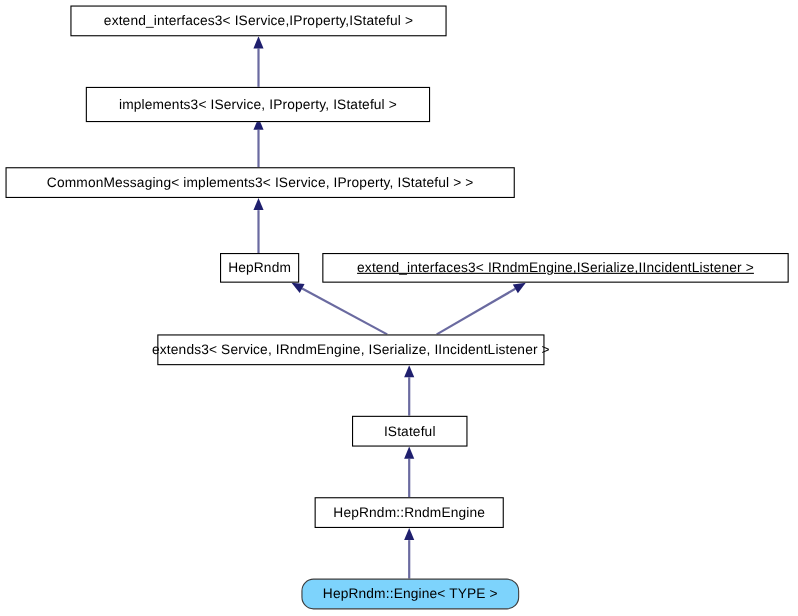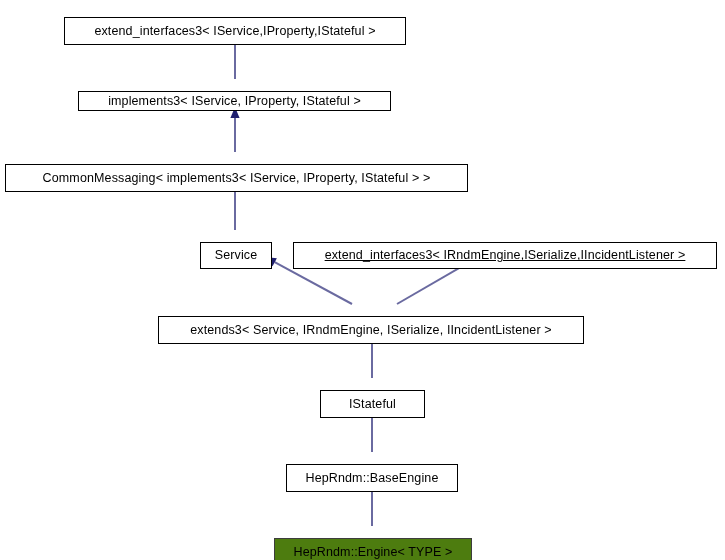--- a/index.html
+++ b/index.html
@@ -32,25 +32,25 @@
     background: #ffffff;
     color: #000000;
     font-size: 12.5px;
     line-height: 1;
     display: flex;
     align-items: center;
     justify-content: center;
     white-space: nowrap;
     letter-spacing: 0.01em;
     z-index: 2;
-    margin-top: 12px;
   }
   .node.highlight {
-    background: #4d7c0f;
+    background: #7dd3fc;
     border-color: #3d3d3d;
+    border-radius: 11px;
   }
   .node-label {
     display: block;
     padding: 0 6px;
   }
 </style>
 </head>
 <body>
 
 <div id="diagram">
@@ -68,37 +68,37 @@
       <line x1="372" y1="378" x2="372" y2="343" stroke="#6a6aa0" stroke-width="2"></line>
       <polygon points="372,332 376.6,343 367.4,343" fill="#1f1f6e"></polygon>
       <line x1="372" y1="452" x2="372" y2="417" stroke="#6a6aa0" stroke-width="2"></line>
       <polygon points="372,406 376.6,417 367.4,417" fill="#1f1f6e"></polygon>
       <line x1="372" y1="526" x2="372" y2="491" stroke="#6a6aa0" stroke-width="2"></line>
       <polygon points="372,480 376.6,491 367.4,491" fill="#1f1f6e"></polygon>
     </svg>
 <div class="node" style="left: 64px; top: 5px; width: 342px; height: 28px;">
       <span class="node-label">extend_interfaces3&lt; IService,IProperty,IStateful &gt;</span>
     </div>
-    <div class="node" style="left: 78px; top: 79px; width: 313px; height: 20px;">
+    <div class="node" style="left: 78px; top: 79px; width: 313px; height: 32px;">
       <span class="node-label">implements3&lt; IService, IProperty, IStateful &gt;</span>
     </div>
     <div class="node" style="left: 5px; top: 152px; width: 463px; height: 28px;">
       <span class="node-label">CommonMessaging&lt; implements3&lt; IService, IProperty, IStateful &gt; &gt;</span>
     </div>
     <div class="node" style="left: 200px; top: 230px; width: 72px; height: 27px;">
-      <span class="node-label">Service</span>
+      <span class="node-label">HepRndm</span>
     </div>
     <div class="node" style="left: 293px; top: 230px; width: 424px; height: 27px; text-decoration: underline;">
       <span class="node-label">extend_interfaces3&lt; IRndmEngine,ISerialize,IIncidentListener &gt;</span>
     </div>
-    <div class="node" style="left: 158px; top: 304px; width: 426px; height: 28px;">
+    <div class="node" style="left: 143px; top: 304px; width: 352px; height: 28px;">
       <span class="node-label">extends3&lt; Service, IRndmEngine, ISerialize, IIncidentListener &gt;</span>
     </div>
     <div class="node" style="left: 320px; top: 378px; width: 105px; height: 28px;">
       <span class="node-label">IStateful</span>
     </div>
     <div class="node" style="left: 286px; top: 452px; width: 172px; height: 28px;">
-      <span class="node-label">HepRndm::BaseEngine</span>
+      <span class="node-label">HepRndm::RndmEngine</span>
     </div>
     <div class="node highlight" style="left: 274px; top: 526px; width: 198px; height: 28px;">
       <span class="node-label">HepRndm::Engine&lt; TYPE &gt;</span>
     </div>
   </div>
 
 </body></html>

